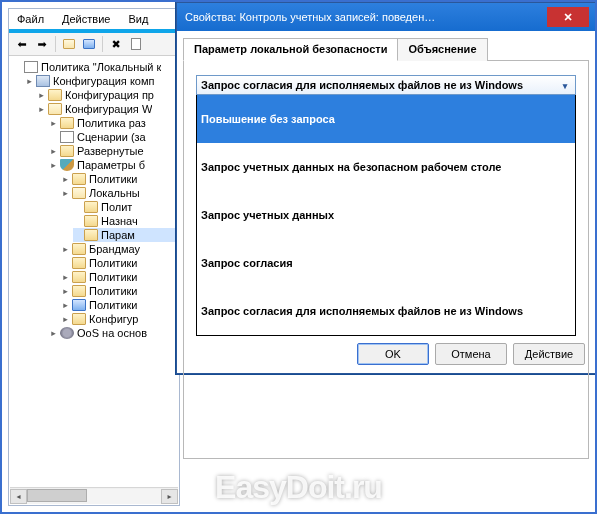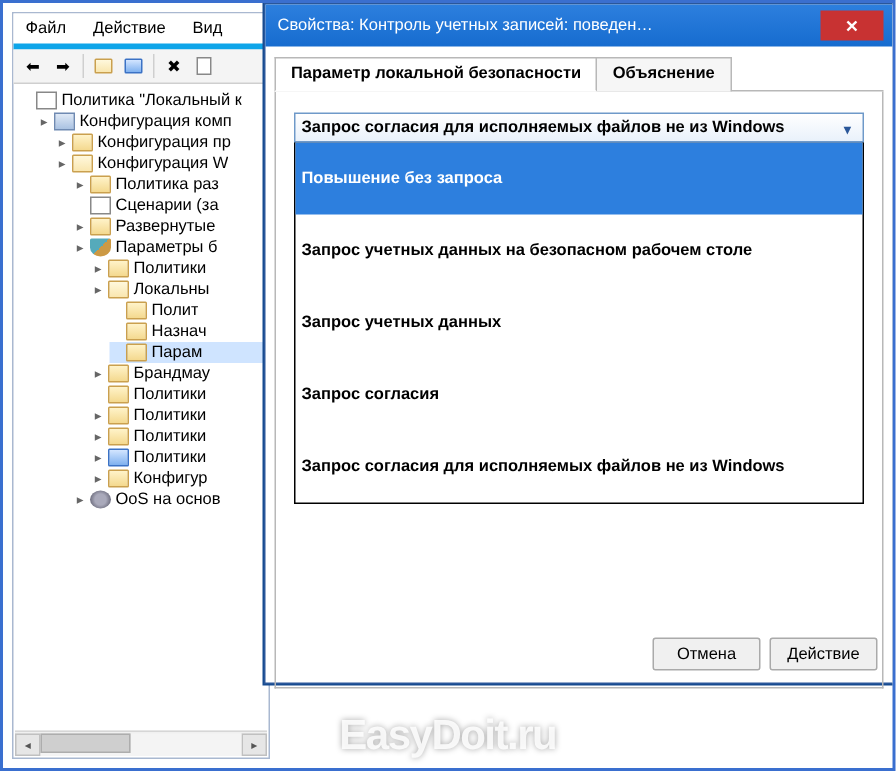--- a/index.html
+++ b/index.html
@@ -23,41 +23,41 @@
 .shield { background: linear-gradient(135deg,#5ab 0 50%,#c94 50% 100%); width: 12px; height: 13px; border-radius: 1px 1px 50% 50%; }
 .pc { background: linear-gradient(180deg,#dfe9f6,#aac2e2); border: 1px solid #6f8ab2; width: 13px; height: 11px; }
 .i0 { margin-left: 2px; } .i1 { margin-left: 14px; } .i2 { margin-left: 26px; } .i3 { margin-left: 38px; } .i4 { margin-left: 50px; } .i5 { margin-left: 62px; }
 .sel { background: #cfe4ff; }
 .hscroll { position: absolute; left: 1px; right: 1px; bottom: 1px; height: 17px; background: #f0f0f0; border-top: 1px solid #d6d6d6; display: flex; align-items: center; }
 .hscroll .sb-btn { width: 17px; height: 15px; background: #e6e6e6; border: 1px solid #c0c0c0; display: flex; align-items:center; justify-content:center; font-size:8px; color:#555;}
 .hscroll .sb-track { flex: 1; height: 15px; background: #f4f4f4; position: relative; }
 .hscroll .sb-thumb { position:absolute; left:0; top:0; width:60px; height:13px; background:#cfcfcf; border:1px solid #adadad;}
 
 
-.dialog { position: absolute; left: 174px; top: 0; width: 420px; height: 454px; background: #fff; border: 1px solid #2a579a; box-shadow: 0 0 0 1px #174b90; }
+.dialog { position: absolute; left: 174px; top: 0; width: 420px; height: 372px; background: #fff; border: 1px solid #2a579a; box-shadow: 0 0 0 1px #174b90; }
 .dlg-titlebar { height: 28px; background: linear-gradient(180deg,#2d7fde,#166ccf); display: flex; align-items: center; padding: 0 6px 0 8px; color: #fff; font-size: 12px; }
 .dlg-titlebar .x { margin-left: auto; width: 42px; height: 20px; background: #c83232; display: flex; align-items:center; justify-content:center; font-weight: bold; }
 .dlg-body { padding: 6px 6px 0 6px; height: 440px; font-weight: bold; }
 .tabs { display: flex; border-bottom: 1px solid #b8b8b8; }
 .tab { padding: 4px 10px 5px 10px; border: 1px solid #b8b8b8; border-bottom: none; background: #f6f6f6; margin-right: -1px; position: relative; top: 1px; }
 .tab.active { background: #fff; top: 1px; border-bottom: 1px solid #fff; z-index: 2; }
 .panel { border: 1px solid #b8b8b8; border-top: none; height: 398px; padding: 14px 12px; }
 .policy-head { display: flex; gap: 10px; margin-bottom: 20px; }
 .policy-icon { width: 34px; height: 40px; background: linear-gradient(180deg,#dbe6f3,#aac3e2); border: 1px solid #6b87ad; }
 .policy-desc { flex: 1; line-height: 1.35; }
 .combo { width: 100%; height: 20px; border: 1px solid #6e99c9; background: linear-gradient(180deg,#fff,#e9f1fb); padding: 0 18px 0 4px; display:flex; align-items:center; white-space:nowrap; overflow:hidden; position: relative; color:#000; }
 .combo::after { content:"▾"; position:absolute; right:2px; top:2px; width:16px; height:16px; display:flex; align-items:center; justify-content:center; font-size:9px; color:#2a579a; }
 .dropdown { border: 1px solid #000; background: #fff; margin-top: -1px; width: 100%; }
 .dropdown .opt { padding: 18px 4px; white-space: nowrap; overflow: hidden; }
 .dropdown .opt.sel { background: #2d7fde; color: #fff; }
 .dlg-buttons { position: absolute; right: 10px; bottom: 8px; display: flex; gap: 6px; }
 .btn2 { min-width: 72px; height: 22px; background: #f0f0f0; border: 1px solid #aaa; border-radius: 2px; padding: 0 10px; }
 .btn2.def { border-color: #3a6fcf; box-shadow: inset 0 0 0 1px #9fc3f3; }
 
-.watermark { position: absolute; left: 50%; bottom: 6px; transform: translateX(-50%); font-size: 28px; font-weight: bold; color: rgba(255,255,255,0.85); text-shadow: 0 0 4px rgba(0,0,0,0.35); pointer-events: none; letter-spacing: -1px; }
+.watermark { position: absolute; left: 50%; bottom: 6px; transform: translateX(-50%); font-size: 32px; font-weight: bold; color: rgba(255,255,255,0.85); text-shadow: 0 0 4px rgba(0,0,0,0.35); pointer-events: none; letter-spacing: -1px; }
 </style>
 </head>
 <body>
 
 <div class="mmc">
   <div class="mmc-menubar">
     <span>Файл</span>
     <span>Действие</span>
     <span>Вид</span>
   </div>
@@ -205,18 +205,19 @@
       <div class="dropdown" id="dd">
           <div class="opt sel">Повышение без запроса</div>
           <div class="opt">Запрос учетных данных на безопасном рабочем столе</div>
           <div class="opt">Запрос учетных данных</div>
           <div class="opt">Запрос согласия</div>
           <div class="opt">Запрос согласия для исполняемых файлов не из Windows</div>
         </div>
     </div>
   </div>
   <div class="dlg-buttons">
+    <button class="btn2 def">OK</button>
     <button class="btn2">Отмена</button>
     <button class="btn2">Действие</button>
   </div>
 </div>
 
 <div class="watermark">EasyDoit.ru</div>
 
 </body></html>

